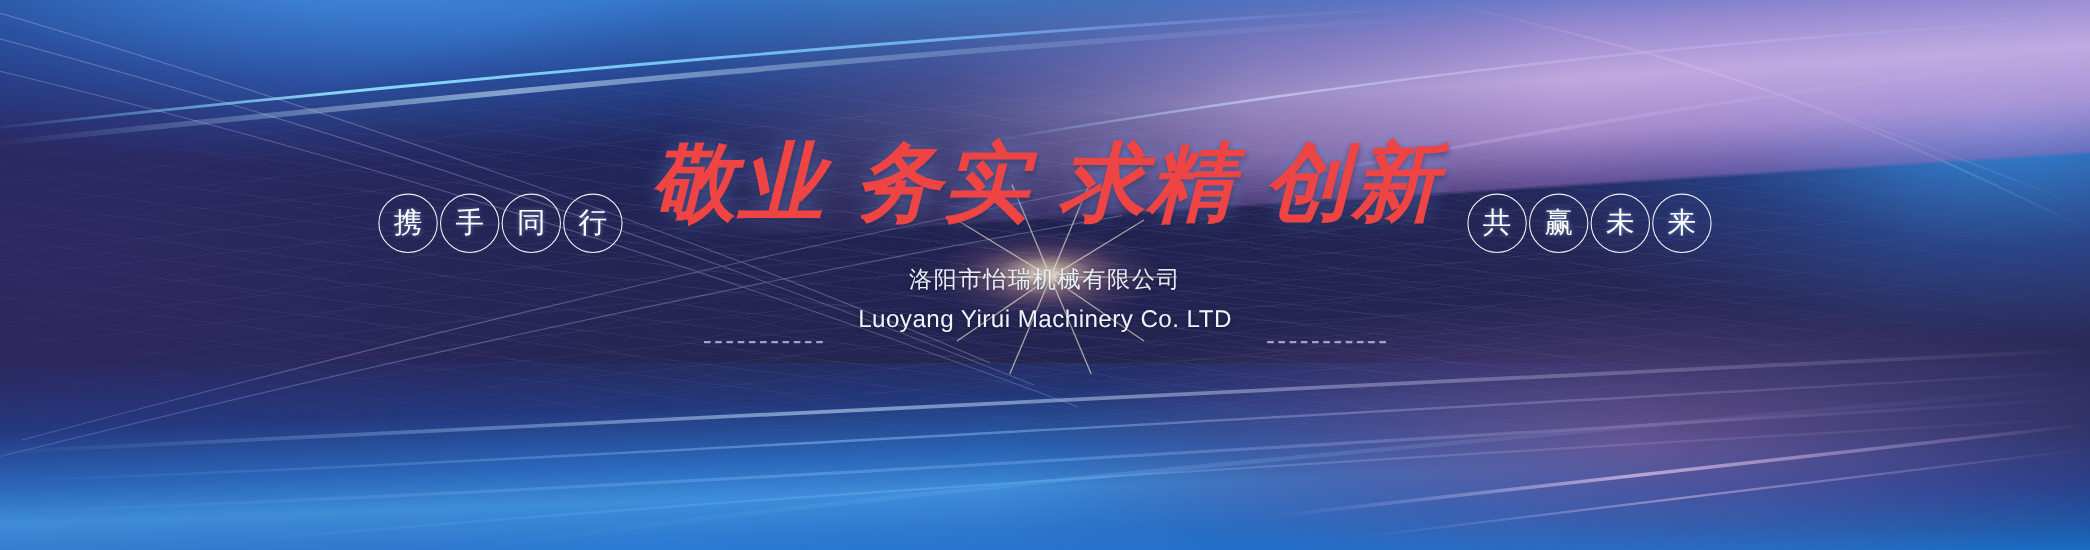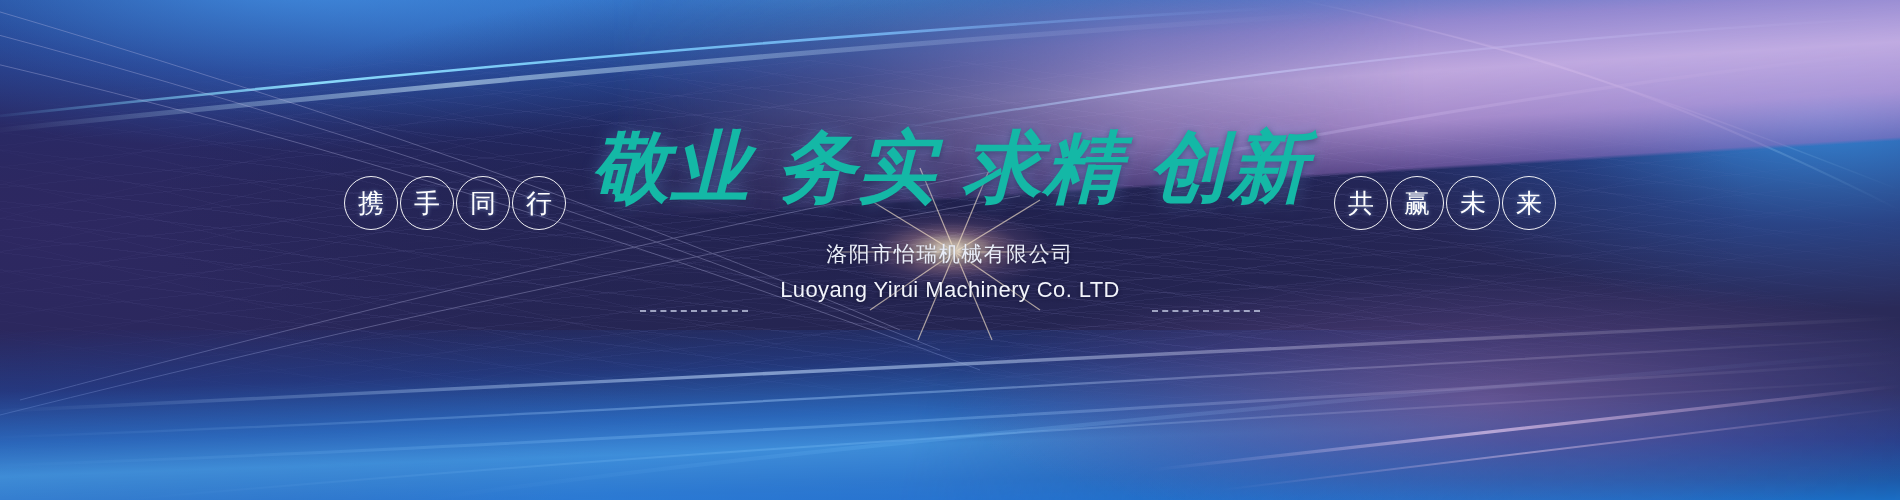--- a/index.html
+++ b/index.html
@@ -178,21 +178,21 @@
     letter-spacing:0;
     text-shadow:0 0 4px rgba(170,205,255,0.55);
     margin-right:2px;
   }
 
   .slogan {
     position:absolute;
     left:0; right:0;
     top:128px;
     text-align:center;
-    color:#14b8a6;
+    color:#ef4444;
     font-family:"DejaVu Serif","Liberation Serif",serif;
     font-weight:700;
     font-style:italic;
     font-size:78px;
     line-height:1;
     letter-spacing:2px;
     text-shadow:0 0 16px rgba(120,160,235,0.45), 0 2px 6px rgba(10,12,40,0.5);
     white-space:nowrap;
   }
   .slogan .sp { display:inline-block; width:26px; }

